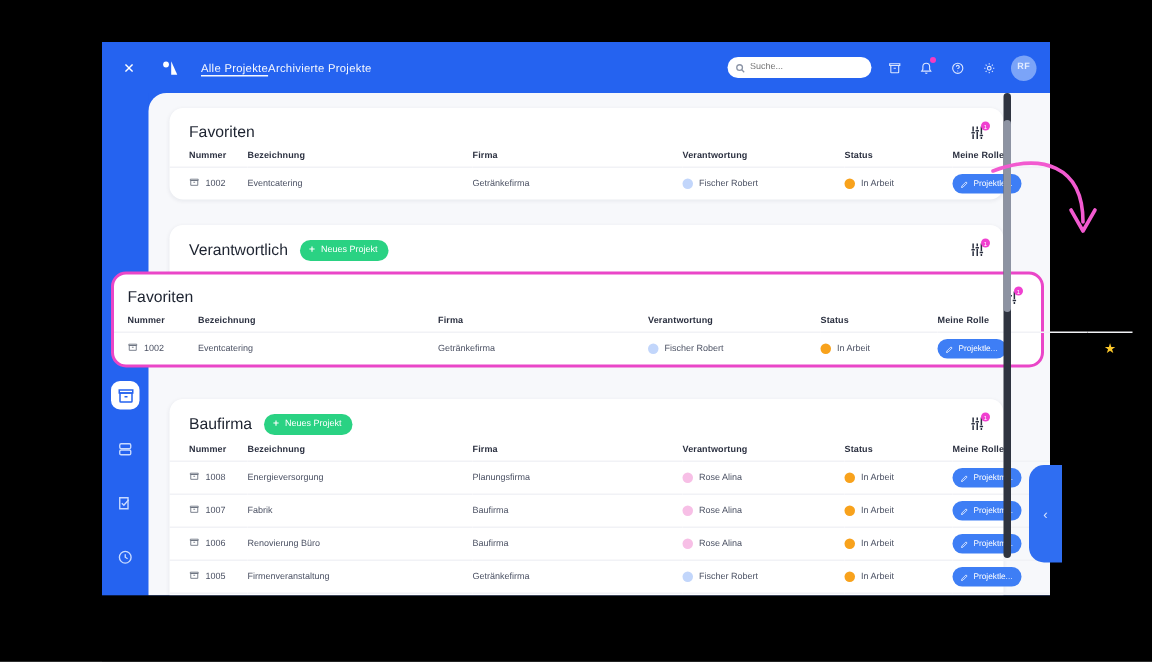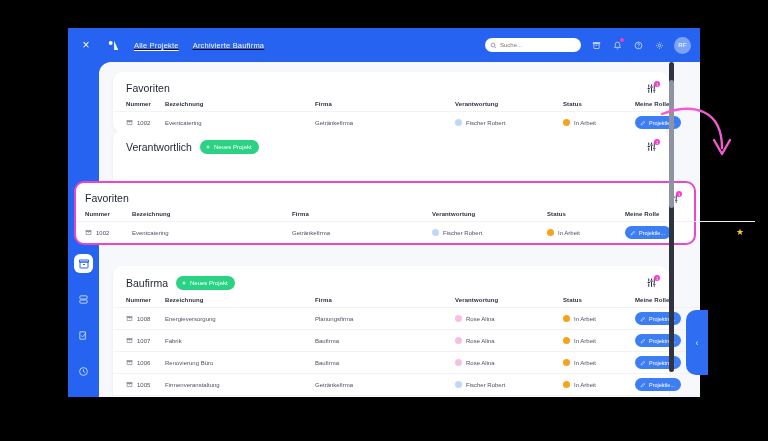--- a/index.html
+++ b/index.html
@@ -26,21 +26,21 @@
   }
   .close-x {
     width: 22px; height: 34px; margin-left: 7px;
     display: flex; align-items: center; justify-content: center;
     color: #fff; font-size: 12px; line-height: 1; cursor: pointer;
   }
   .logo-mark {
     width: 26px; height: 34px; margin-left: 3px;
     display: flex; align-items: center; justify-content: center;
   }
-  .nav-tabs { display: flex; align-items: center; gap: 14px; margin-left: 8px; text-decoration: underline; }
+  .nav-tabs { display: flex; align-items: center; gap: 0; margin-left: 8px; }
   .nav-tab {
     color: #ffffff; font-size: 7.5px; letter-spacing: .2px; cursor: pointer;
     white-space: nowrap; opacity: .96;
   }
   .nav-tab.active { text-decoration: underline; text-underline-offset: 2px; }
 
   .topbar-right {
     margin-left: auto; display: flex; align-items: center; gap: 9px;
     padding-right: 9px;
   }
@@ -203,21 +203,21 @@
 
       <div class="logo-mark">
         <svg width="15" height="15" viewBox="0 0 24 24" aria-hidden="true">
           <circle cx="7.5" cy="8" r="3.1" fill="#ffffff"></circle>
           <path d="M13 4.5 L19.5 19 L13 19 Z" fill="#ffffff"></path>
         </svg>
       </div>
 
       <div class="nav-tabs">
         <div class="nav-tab active">Alle Projekte</div>
-        <div class="nav-tab">Archivierte Baufirma</div>
+        <div class="nav-tab">Archivierte Projekte</div>
       </div>
 
       <div class="topbar-right">
         <div class="search-box">
           <span class="si">
             <svg width="7" height="7" viewBox="0 0 24 24" fill="none" stroke="#8a93a5" stroke-width="3">
               <circle cx="10.5" cy="10.5" r="6.5"></circle>
                 <path d="M15.5 15.5 L21 21"></path>
             </svg>
           </span>
@@ -346,21 +346,21 @@
                   </svg>
                   <span>Projektle...</span>
                 </button>
               </td>
 
             </tr>
           </tbody>
             </table>
         </div>
 
-        <div class="card" style="top:68px; height:58px;">
+        <div class="card" style="top:88px; height:58px;">
           <div class="card-head">
             <div class="card-title">Verantwortlich</div>
             <button class="btn-new">
               <span>
                 <svg width="6" height="6" viewBox="0 0 24 24" fill="none" stroke="#fff" stroke-width="3">
                   <path d="M12 5v14M5 12h14"></path>
                 </svg>
               </span>
               <span>Neues Projekt</span>
             </button>

